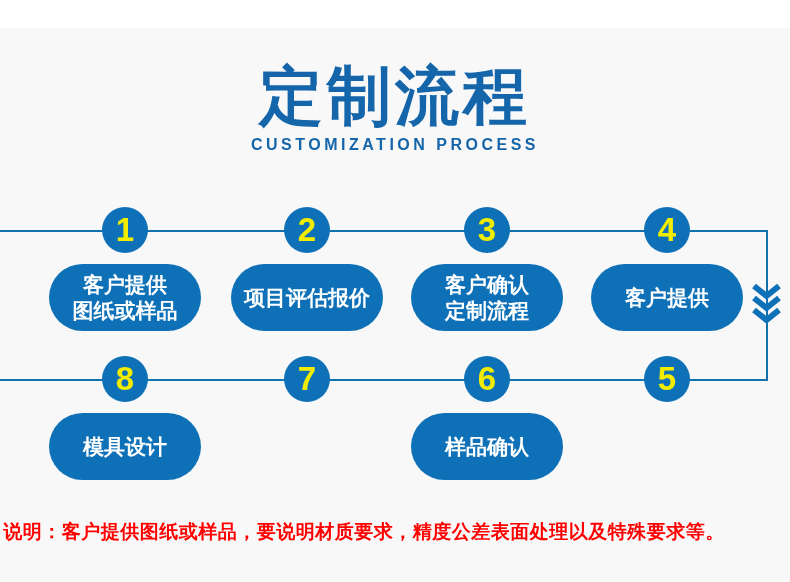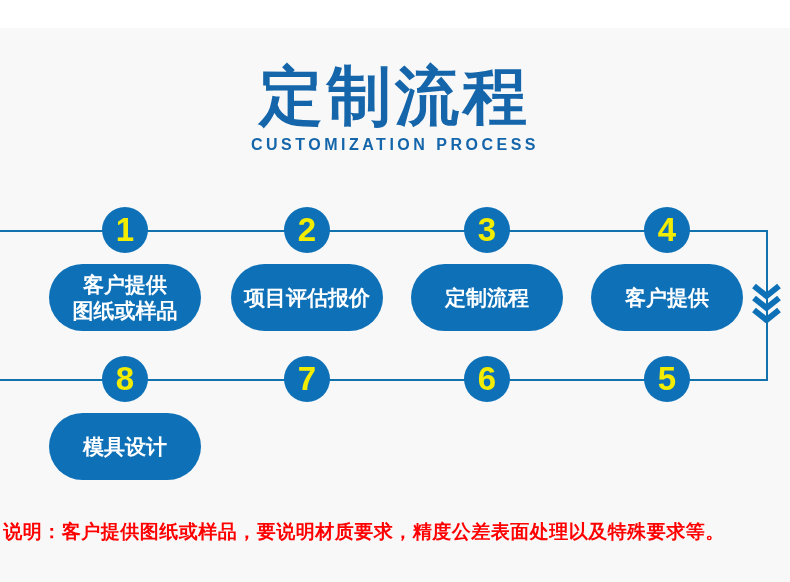--- a/index.html
+++ b/index.html
@@ -107,20 +107,21 @@
   <div class="pill">
     <span class="pill-line">项目评估报价</span>
   </div>
 </div>
 
 <div class="step row-1 col-3">
   <div class="num-circle">
     <span>3</span>
   </div>
   <div class="pill">
+    <span class="pill-line">客户确认</span>
     <span class="pill-line">定制流程</span>
   </div>
 </div>
 
 <div class="step row-1 col-4">
   <div class="num-circle">
     <span>4</span>
   </div>
   <div class="pill">
     <span class="pill-line">客户提供</span>
@@ -139,20 +140,23 @@
 <div class="step row-2 col-2">
   <div class="num-circle">
     <span>7</span>
   </div>
 </div>
 
 <div class="step row-2 col-3">
   <div class="num-circle">
     <span>6</span>
   </div>
+  <div class="pill">
+    <span class="pill-line">样品确认</span>
+  </div>
 </div>
 
 <div class="step row-2 col-4">
   <div class="num-circle">
     <span>5</span>
   </div>
 </div>
 
 <div class="note">说明：客户提供图纸或样品，要说明材质要求，精度公差表面处理以及特殊要求等。</div>
 

